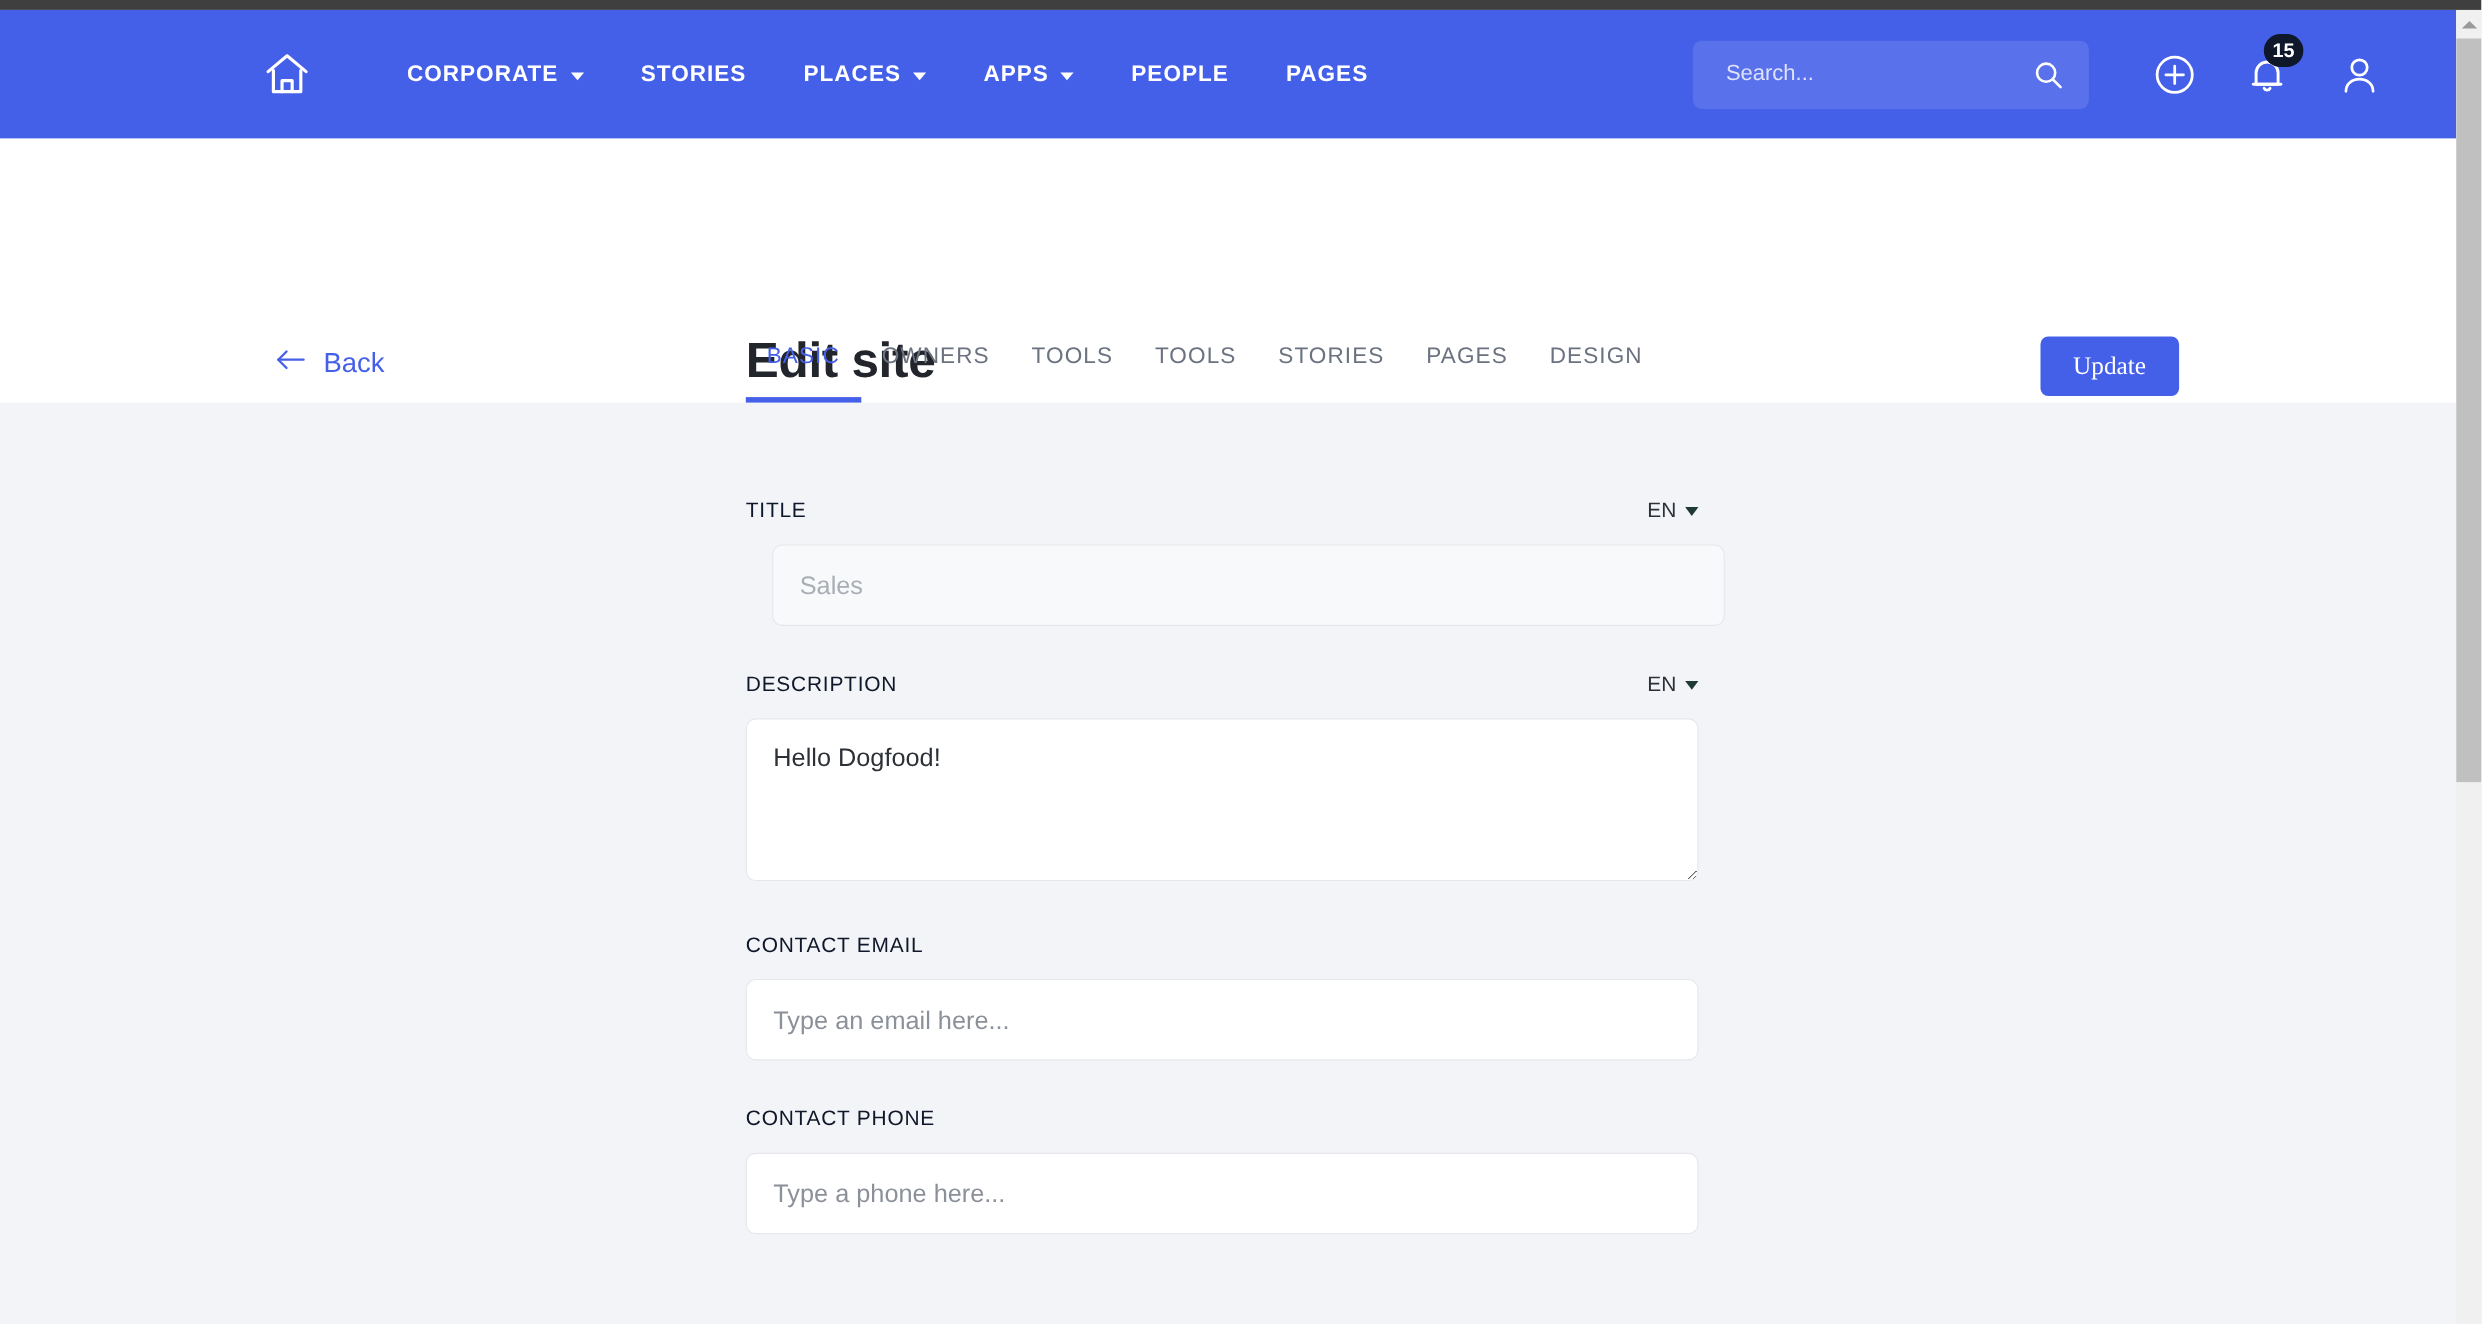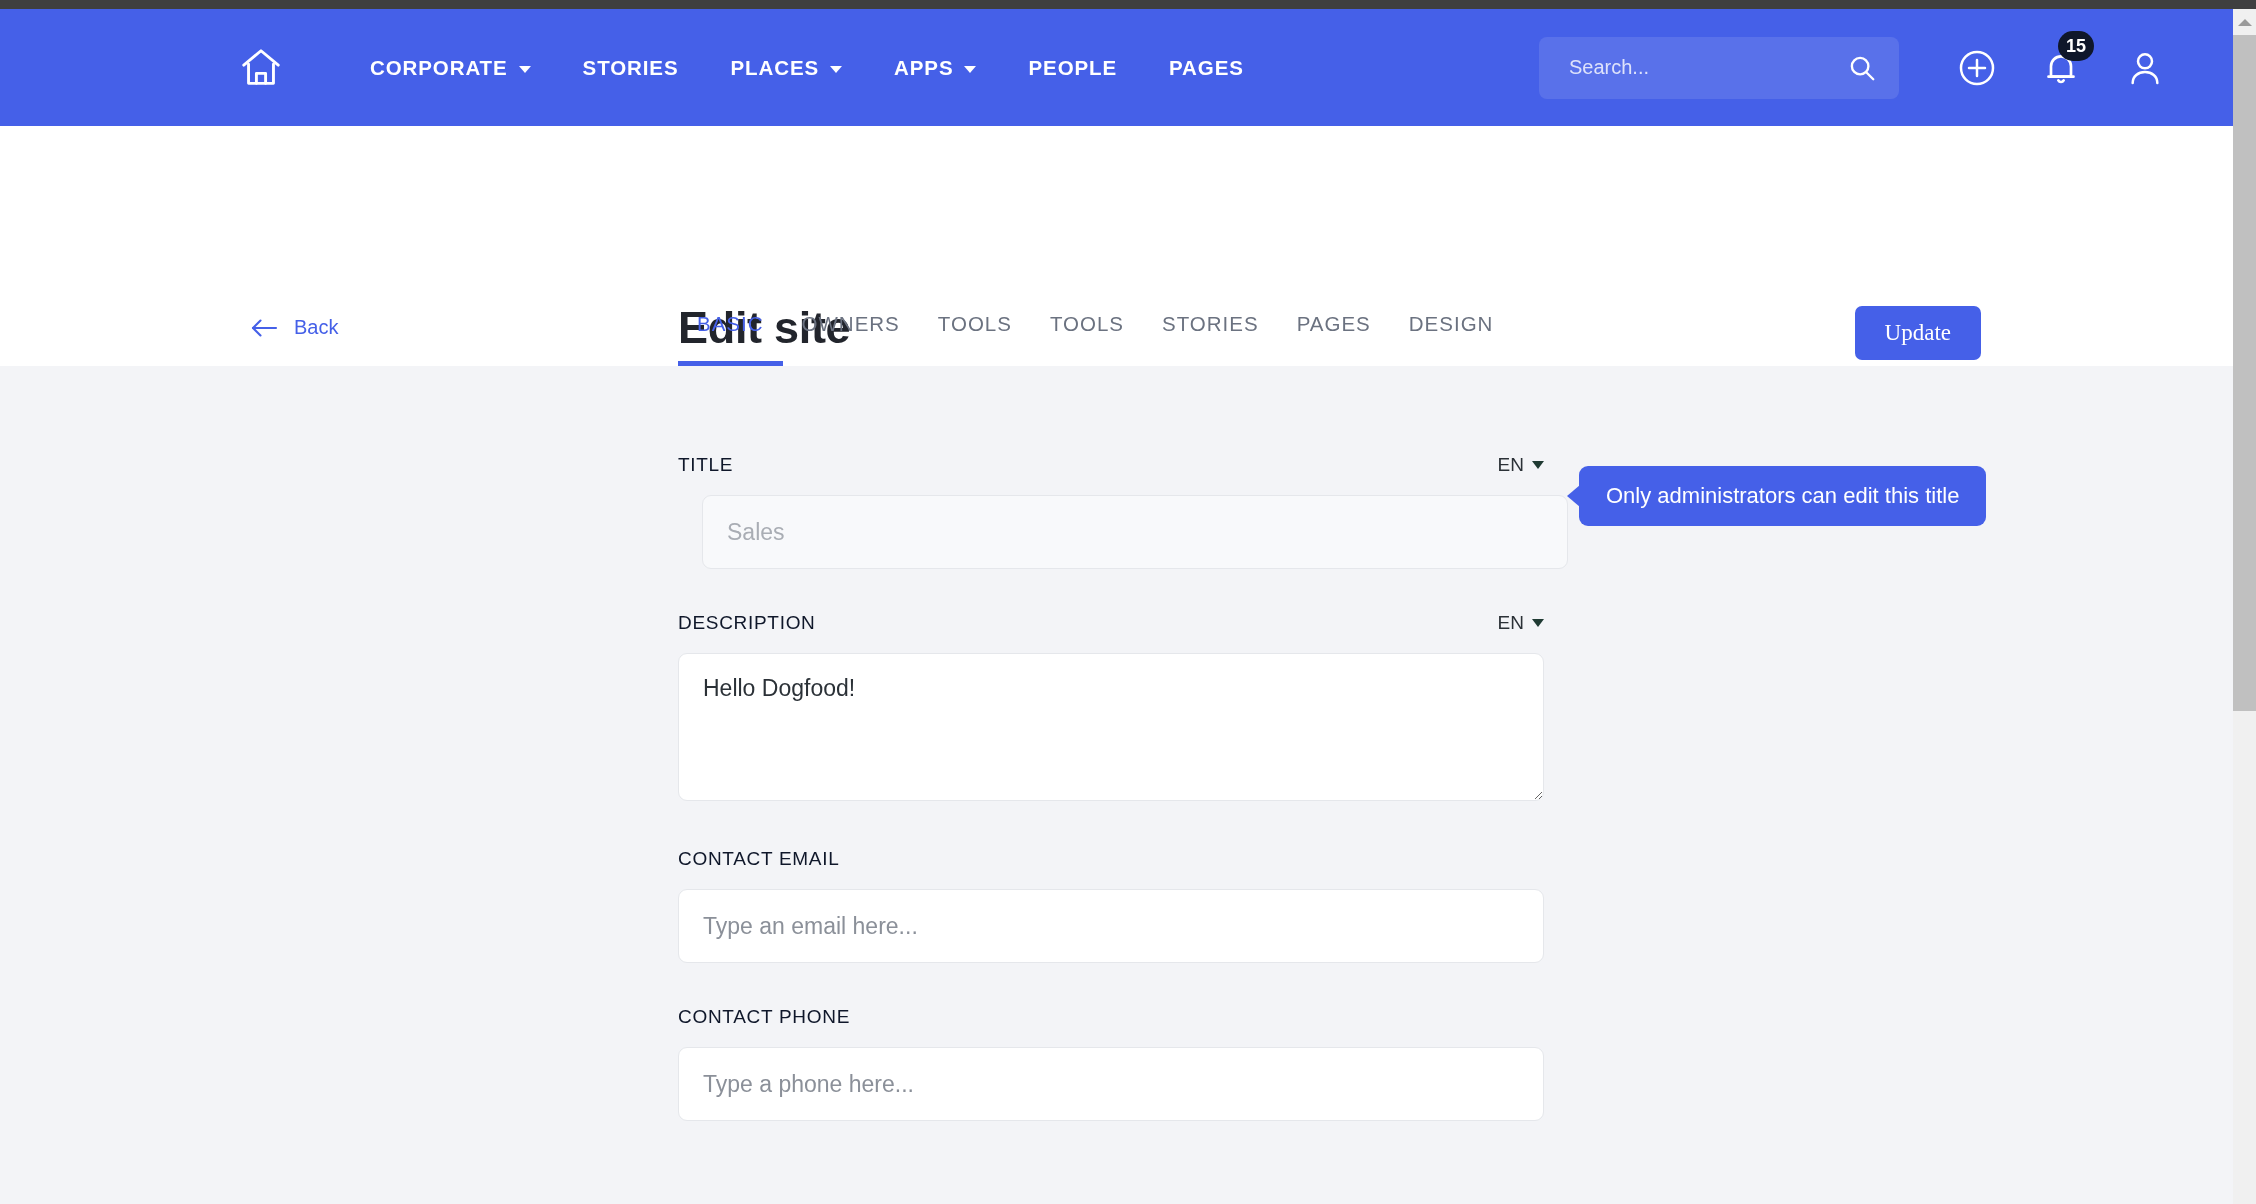--- a/index.html
+++ b/index.html
@@ -139,24 +139,24 @@
   .page-header {
     background: #ffffff;
     height: 240px;
     position: relative;
   }
   .back-link {
     position: absolute;
     left: 250px;
     top: 190px;
     display: flex;
-    align-items: flex-end;
+    align-items: flex-start;
     gap: 16px;
     color: #4560e8;
-    font-size: 20px;
+    font-size: 25px;
     cursor: pointer;
   }
   .back-arrow { width: 28px; height: 22px; display:block; }
 
   .page-title {
     position: absolute;
     left: 678px;
     top: 176px;
     font-size: 45px;
     font-weight: bold;
@@ -473,21 +473,20 @@
 
       <div class="field">
         <div class="field-label-row">
           <span class="field-label">TITLE</span>
           <span class="lang-select">
             <span>EN</span>
             <i class="lang-caret"></i>
           </span>
         </div>
         <input class="text-input disabled" type="text" disabled="" placeholder="Sales" style="">
-        <div class="tooltip">Only administrators can edit this title</div>
       </div>
 
       <div class="field">
         <div class="field-label-row">
           <span class="field-label">DESCRIPTION</span>
           <span class="lang-select">
             <span>EN</span>
             <i class="lang-caret"></i>
           </span>
         </div>

